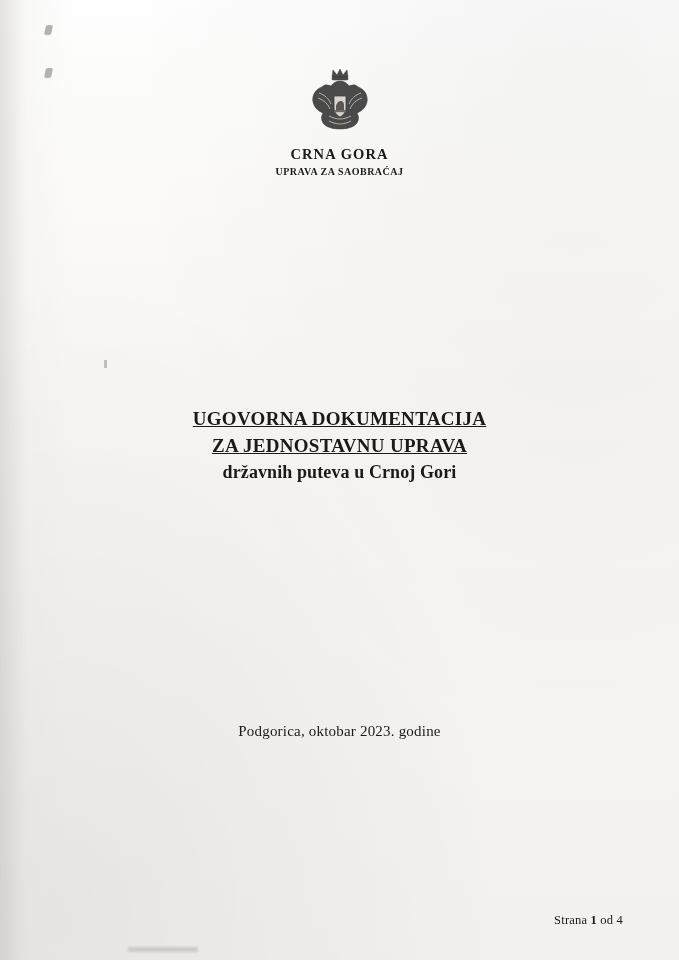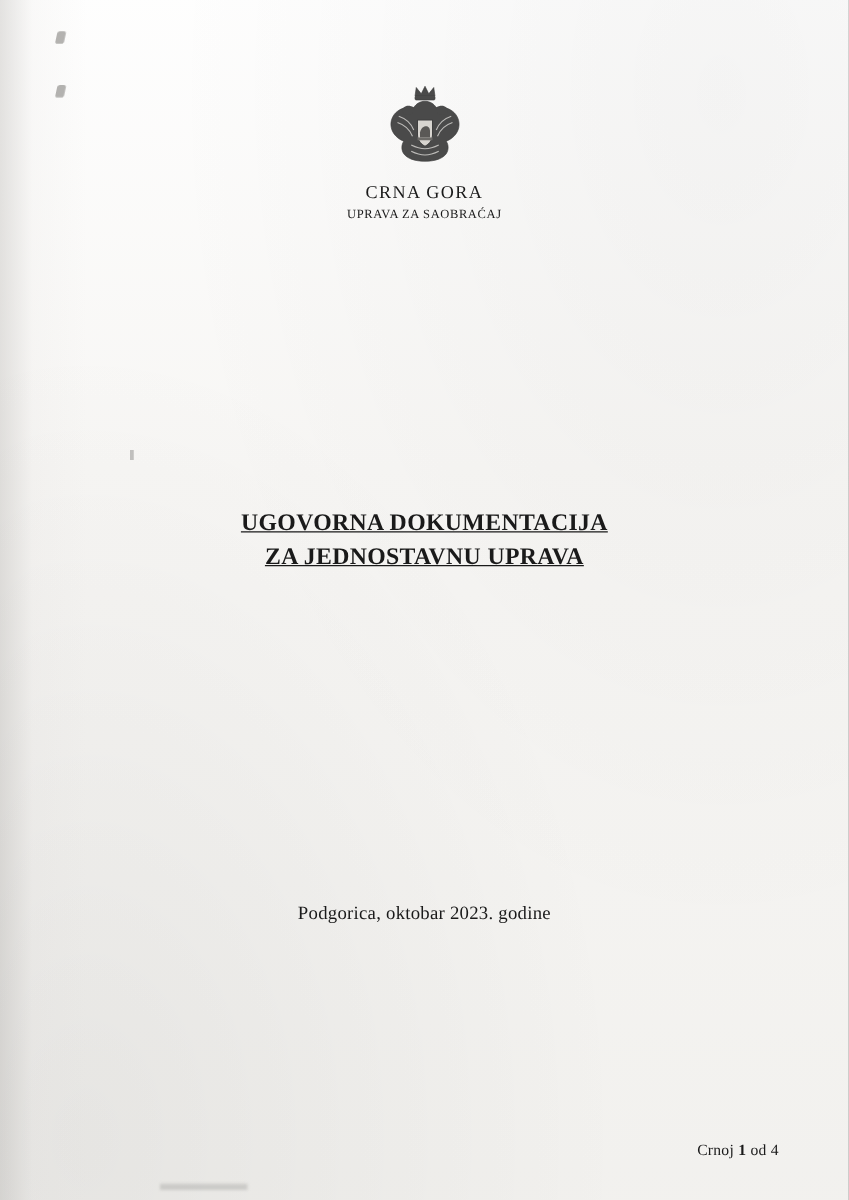--- a/index.html
+++ b/index.html
@@ -89,21 +89,21 @@
     height: 66px;
     display: block;
   }
 
   .org {
     position: absolute;
     top: 145px;
     left: 0;
     right: 0;
     text-align: center;
-    font-weight: normal;
+    font-weight: bold;
     letter-spacing: 0.6px;
     line-height: 1.35;
   }
   .org .line1 { font-size: 14.5px; letter-spacing: 1.1px; }
   .org .line2 { font-size: 10px; letter-spacing: 0.5px; }
 
   
   .title-block {
     position: absolute;
     top: 406px;
@@ -194,25 +194,26 @@
     </div>
 
     <div class="org">
       <div class="line1">CRNA GORA</div>
       <div class="line2">UPRAVA ZA SAOBRAĆAJ</div>
     </div>
 
     <div class="title-block">
       <div class="t1">UGOVORNA DOKUMENTACIJA</div>
       <div class="t2">ZA JEDNOSTAVNU UPRAVA</div>
+      <div class="t4">državnih puteva u Crnoj Gori</div>
     </div>
 
     <div class="place-date">Podgorica, oktobar 2023. godine</div>
 
     <div class="footer">
-      <span>Crnoj</span>
+      <span>Strana</span>
       <span class="pg">1</span>
       <span>od</span>
       <span>4</span>
     </div>
 
   </div>
 </div>
 
 </body></html>

